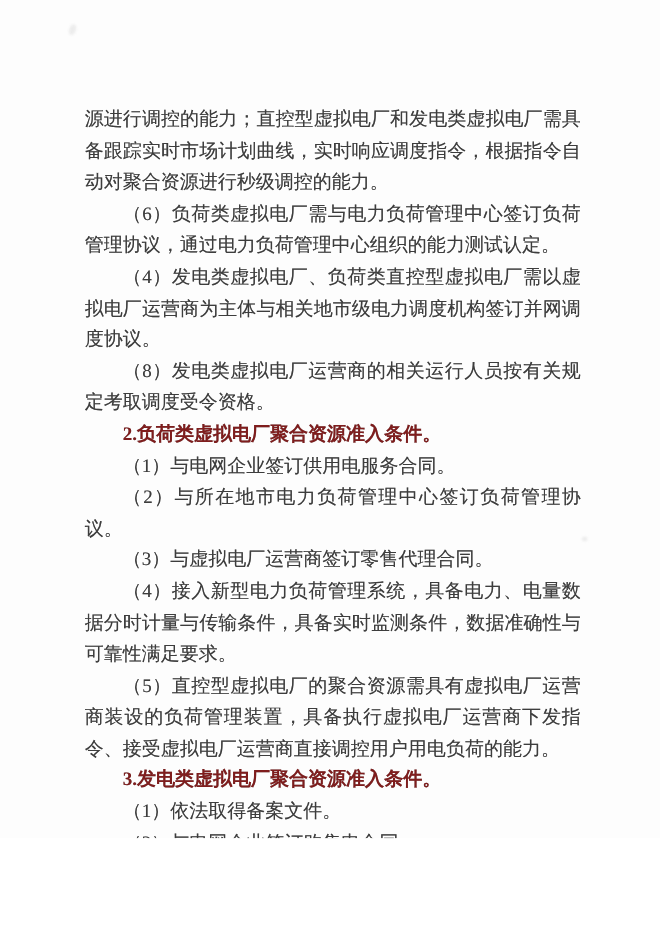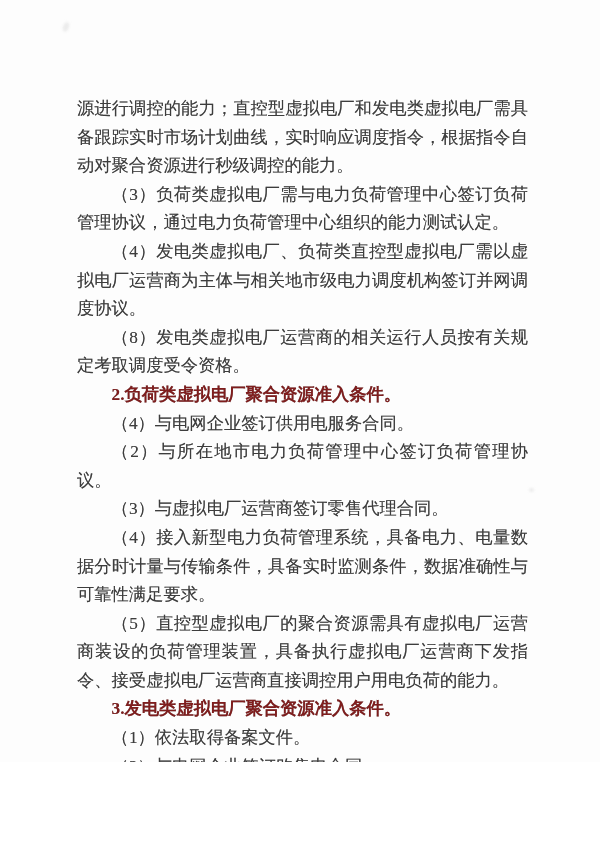--- a/index.html
+++ b/index.html
@@ -64,25 +64,25 @@
 </head>
 <body>
 
 <div class="page">
 
   <div class="scan-artifact artifact-top-left"></div>
   <div class="scan-artifact artifact-mid-right"></div>
 
   <main class="content">
     <p class="para-continuation">源进行调控的能力；直控型虚拟电厂和发电类虚拟电厂需具备跟踪实时市场计划曲线，实时响应调度指令，根据指令自动对聚合资源进行秒级调控的能力。</p>
-    <p class="para-item">（3）负荷类虚拟电厂需与电力负荷管理中心签订负荷管理协议，通过电力负荷管理中心组织的能力测试认定。</p>
+    <p class="para-item">（6）负荷类虚拟电厂需与电力负荷管理中心签订负荷管理协议，通过电力负荷管理中心组织的能力测试认定。</p>
     <p class="para-item">（4）发电类虚拟电厂、负荷类直控型虚拟电厂需以虚拟电厂运营商为主体与相关地市级电力调度机构签订并网调度协议。</p>
     <p class="para-item">（8）发电类虚拟电厂运营商的相关运行人员按有关规定考取调度受令资格。</p>
     <p class="para-heading">2.负荷类虚拟电厂聚合资源准入条件。</p>
-    <p class="para-item">（4）与电网企业签订供用电服务合同。</p>
+    <p class="para-item">（1）与电网企业签订供用电服务合同。</p>
     <p class="para-item">（2）与所在地市电力负荷管理中心签订负荷管理协议。</p>
     <p class="para-item">（3）与虚拟电厂运营商签订零售代理合同。</p>
     <p class="para-item">（4）接入新型电力负荷管理系统，具备电力、电量数据分时计量与传输条件，具备实时监测条件，数据准确性与可靠性满足要求。</p>
     <p class="para-item">（5）直控型虚拟电厂的聚合资源需具有虚拟电厂运营商装设的负荷管理装置，具备执行虚拟电厂运营商下发指令、接受虚拟电厂运营商直接调控用户用电负荷的能力。</p>
     <p class="para-heading">3.发电类虚拟电厂聚合资源准入条件。</p>
     <p class="para-item">（1）依法取得备案文件。</p>
     <p class="para-item">（2）与电网企业签订购售电合同。</p>
   </main>
 
   <div class="pageno">— 4 —</div>

